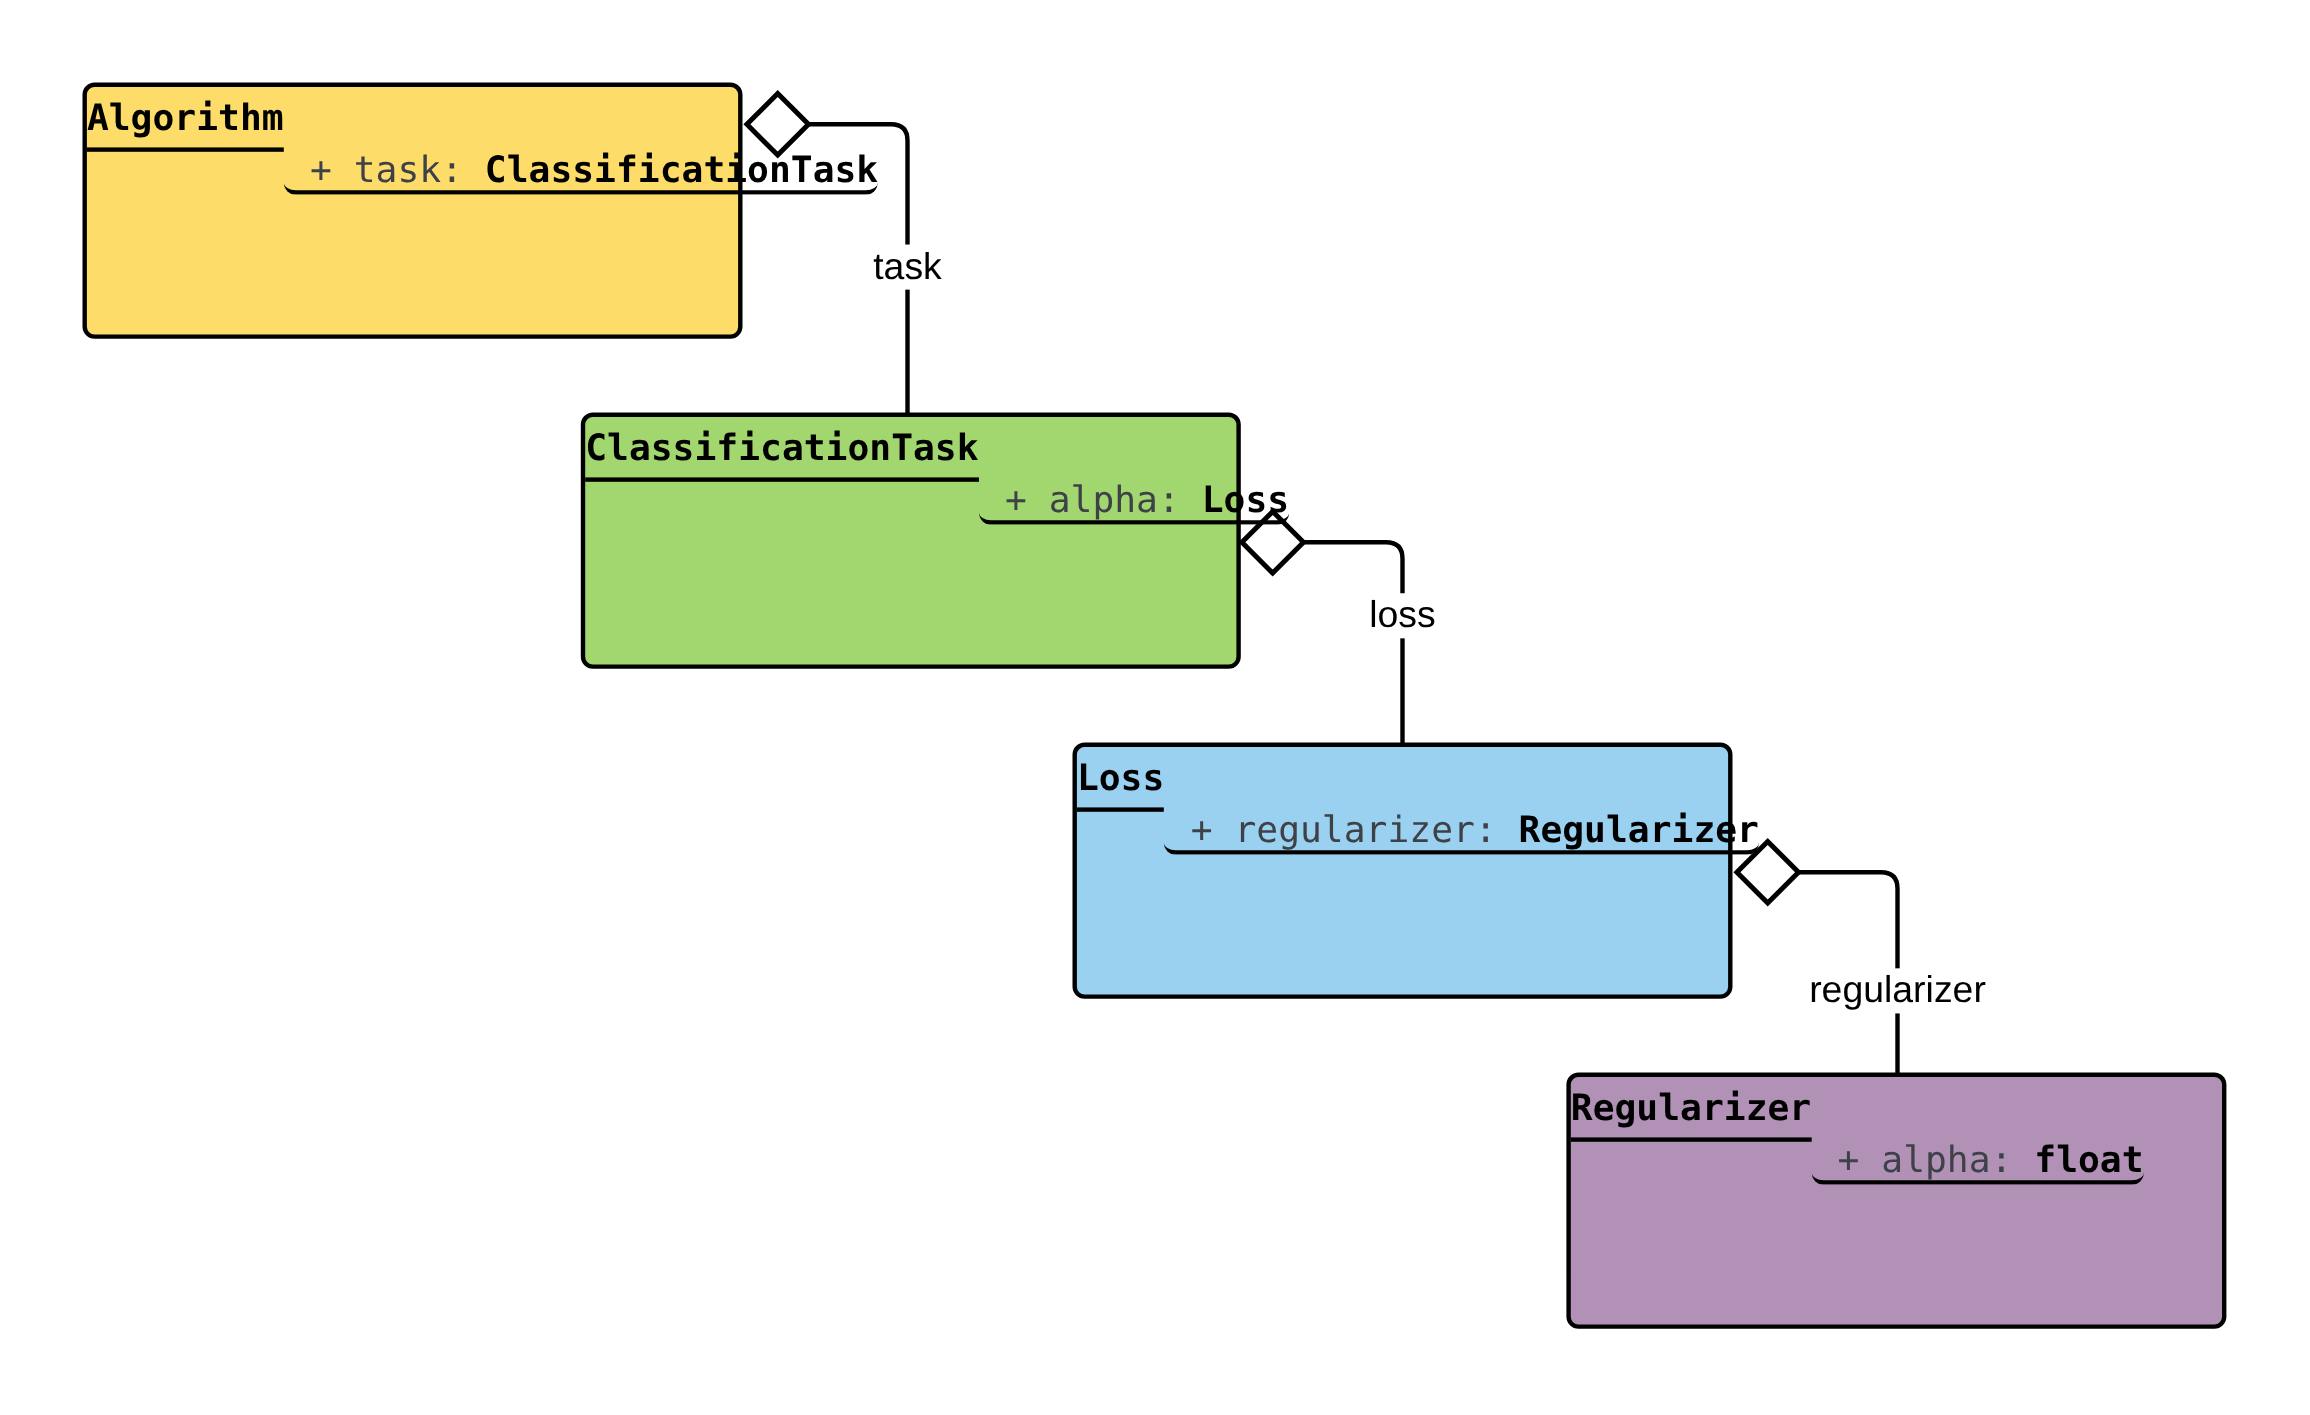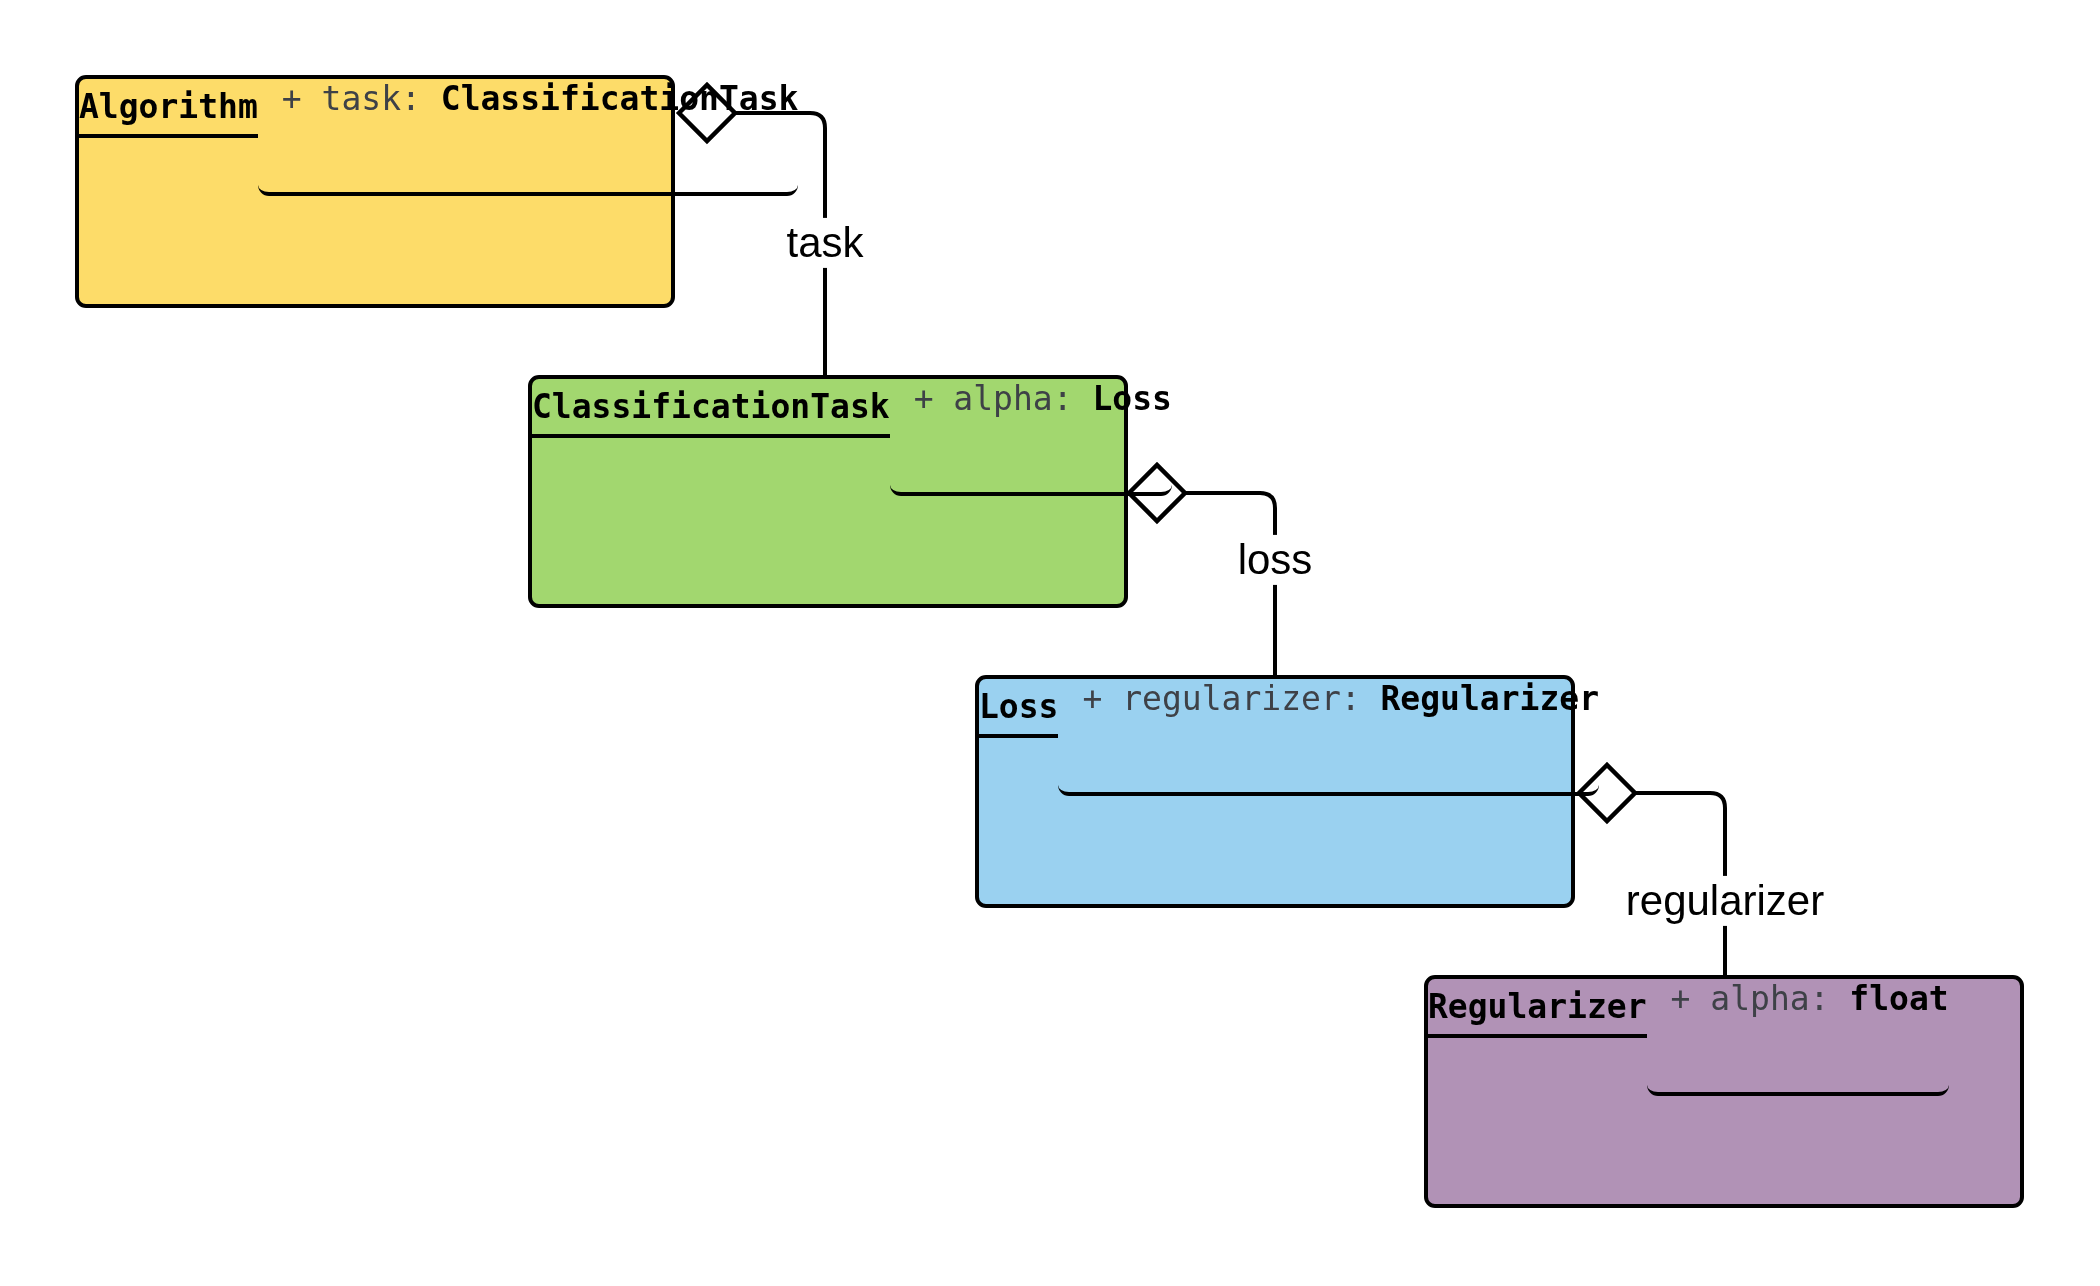--- a/index.html
+++ b/index.html
@@ -48,25 +48,25 @@
     box-sizing: border-box;
     border-bottom: 4px solid #000;
     display: flex;
     align-items: center;
     justify-content: center;
     font-size: 33px;
     font-weight: bold;
     color: #000;
   }
   .uml-attrs {
-    height: 117px;
+    height: 98px;
     box-sizing: border-box;
     border-bottom: 4px solid #000;
     display: flex;
-    align-items: flex-start;
+    align-items: flex-end;
     padding-left: 24px;
     font-size: 33px;
     white-space: pre;
     border-radius: 11px;
   }
   .attr-plain {
     color: #3e4147;
   }
   .attr-type {
     color: #000;
@@ -74,21 +74,21 @@
   }
   .uml-empty {
     flex: 1;
   }
   .edge-label {
     position: absolute;
     transform: translate(-50%, -50%);
     background: #ffffff;
     padding: 2px 10px;
     font-family: "Liberation Sans", sans-serif;
-    font-size: 42px;
+    font-size: 34px;
     color: #000;
     line-height: 1.1;
   }
 </style>
 </head>
 <body>
 
 <div class="canvas">
 
   <svg class="edge-layer" viewBox="0 0 2100 1286">

